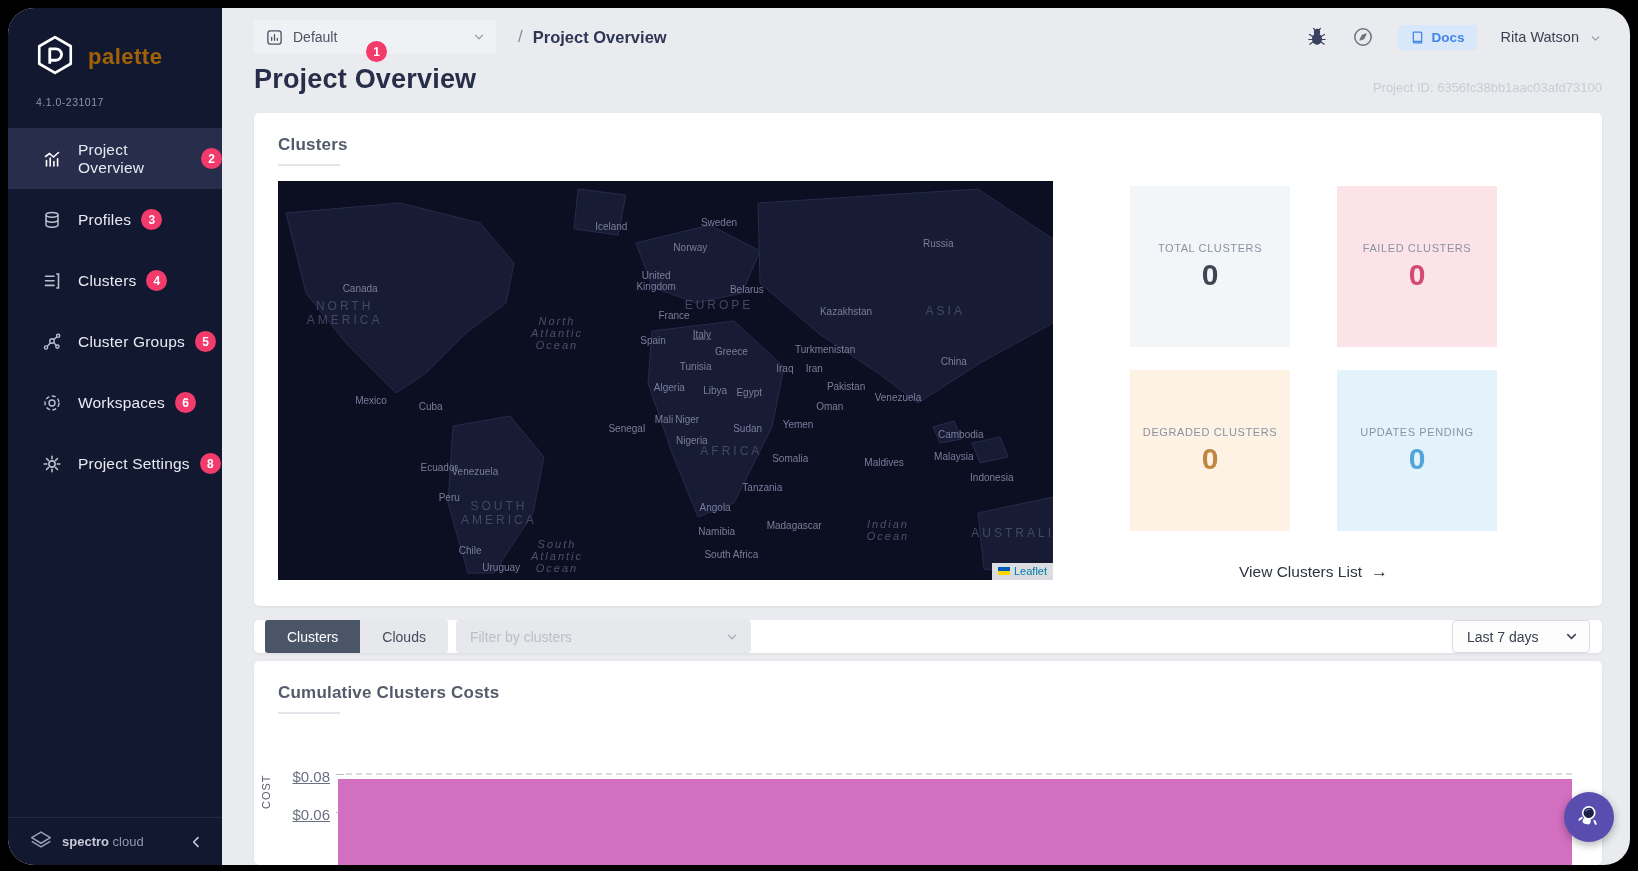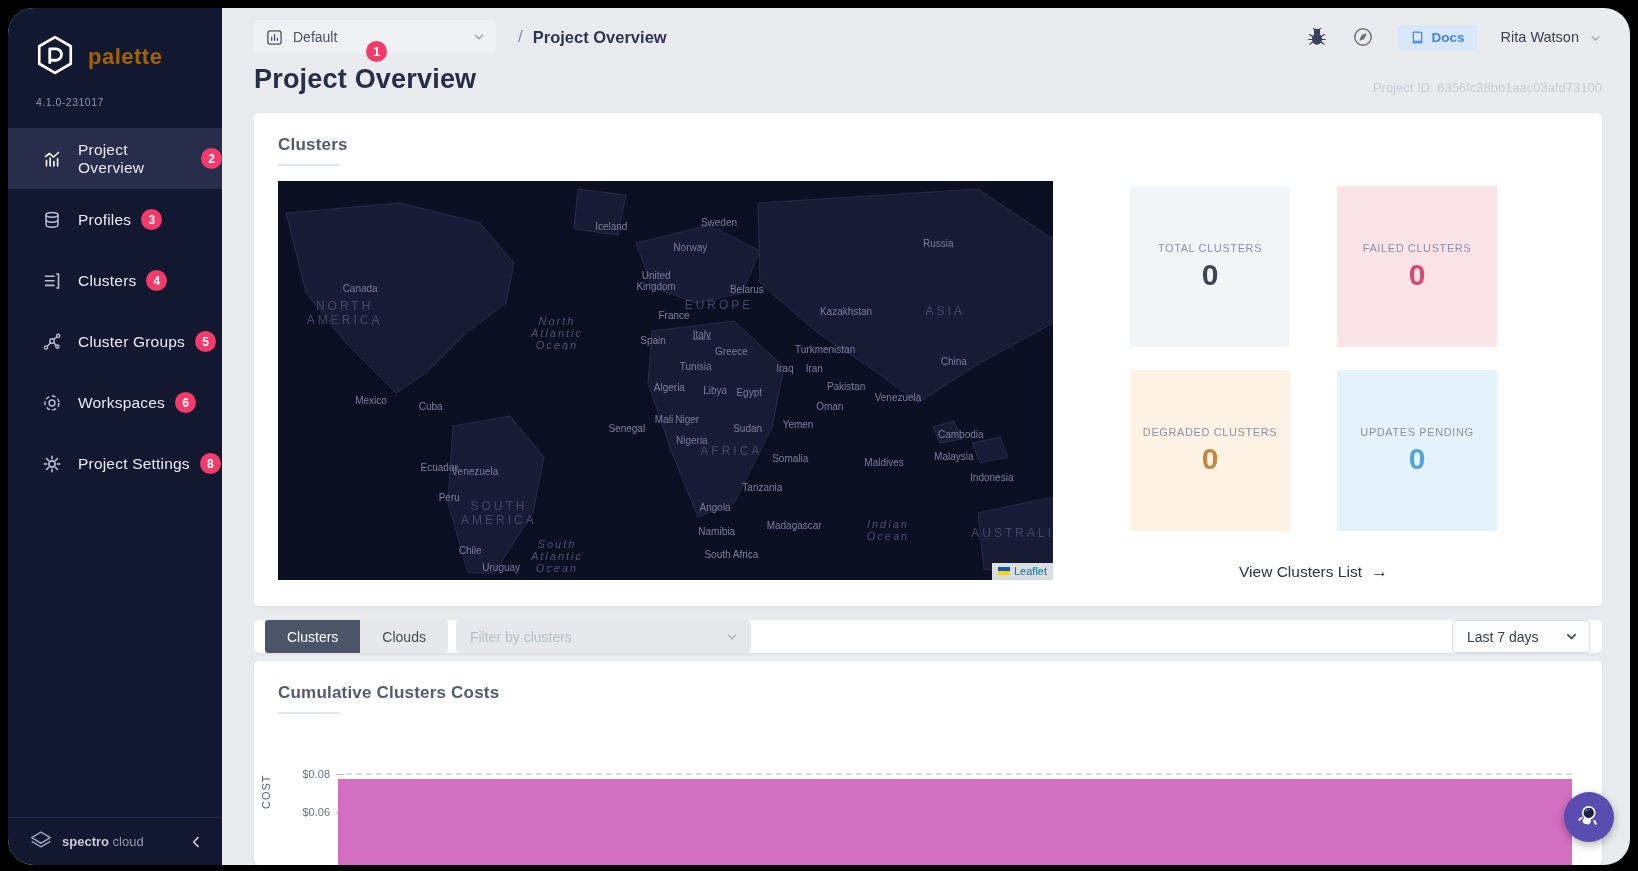--- a/index.html
+++ b/index.html
@@ -108,21 +108,21 @@
   .filter-select .chev { margin-left:auto; width:14px; height:14px; color:#aab0bb; }
   .range-select { margin-left:auto; width:138px; height:33px; background:#fdfdfe;
     border:1px solid #d8dbe1; border-radius:4px; display:flex; align-items:center;
     padding:0 10px 0 14px; font-size:14px; color:#3a4050; cursor:pointer; }
   .range-select .chev { margin-left:auto; width:15px; height:15px; color:#3a4050; }
 
   
   .chart-card { margin-top:8px; height:240px; padding:22px 0 0 24px; position:relative; }
   .ylab { position:absolute; left:6px; top:148px; transform:rotate(-90deg);
     transform-origin:left top; font-size:11px; letter-spacing:1px; color:#555b6b; }
-  .ytick { position:absolute; width:52px; text-align:right; font-size:11px; color:#6a7080; }
+  .ytick { position:absolute; width:52px; text-align:right; font-size:15px; color:#6a7080;text-decoration:underline; }
   .ytick.t0 { left:24px; top:107px; } .ytick.t1 { left:24px; top:145px; }
   .tickdash { position:absolute; width:8px; height:0; border-top:1.5px solid #b9bdc6; left:82px; }
   .tickdash.d0 { top:113px; } .tickdash.d1 { top:151px; }
   .gridline { position:absolute; left:92px; right:30px; top:112px;
     border-top:2px dashed #d9dce2; }
   .area { position:absolute; left:84px; right:30px; top:118px; bottom:-20px; background:#d36fc1; }
 
   
   .fab { position:absolute; left:1556px; top:784px; width:50px; height:50px; border:none;
     border-radius:50%; background:#5a4daf; box-shadow:0 3px 8px rgba(0,0,0,.3);

